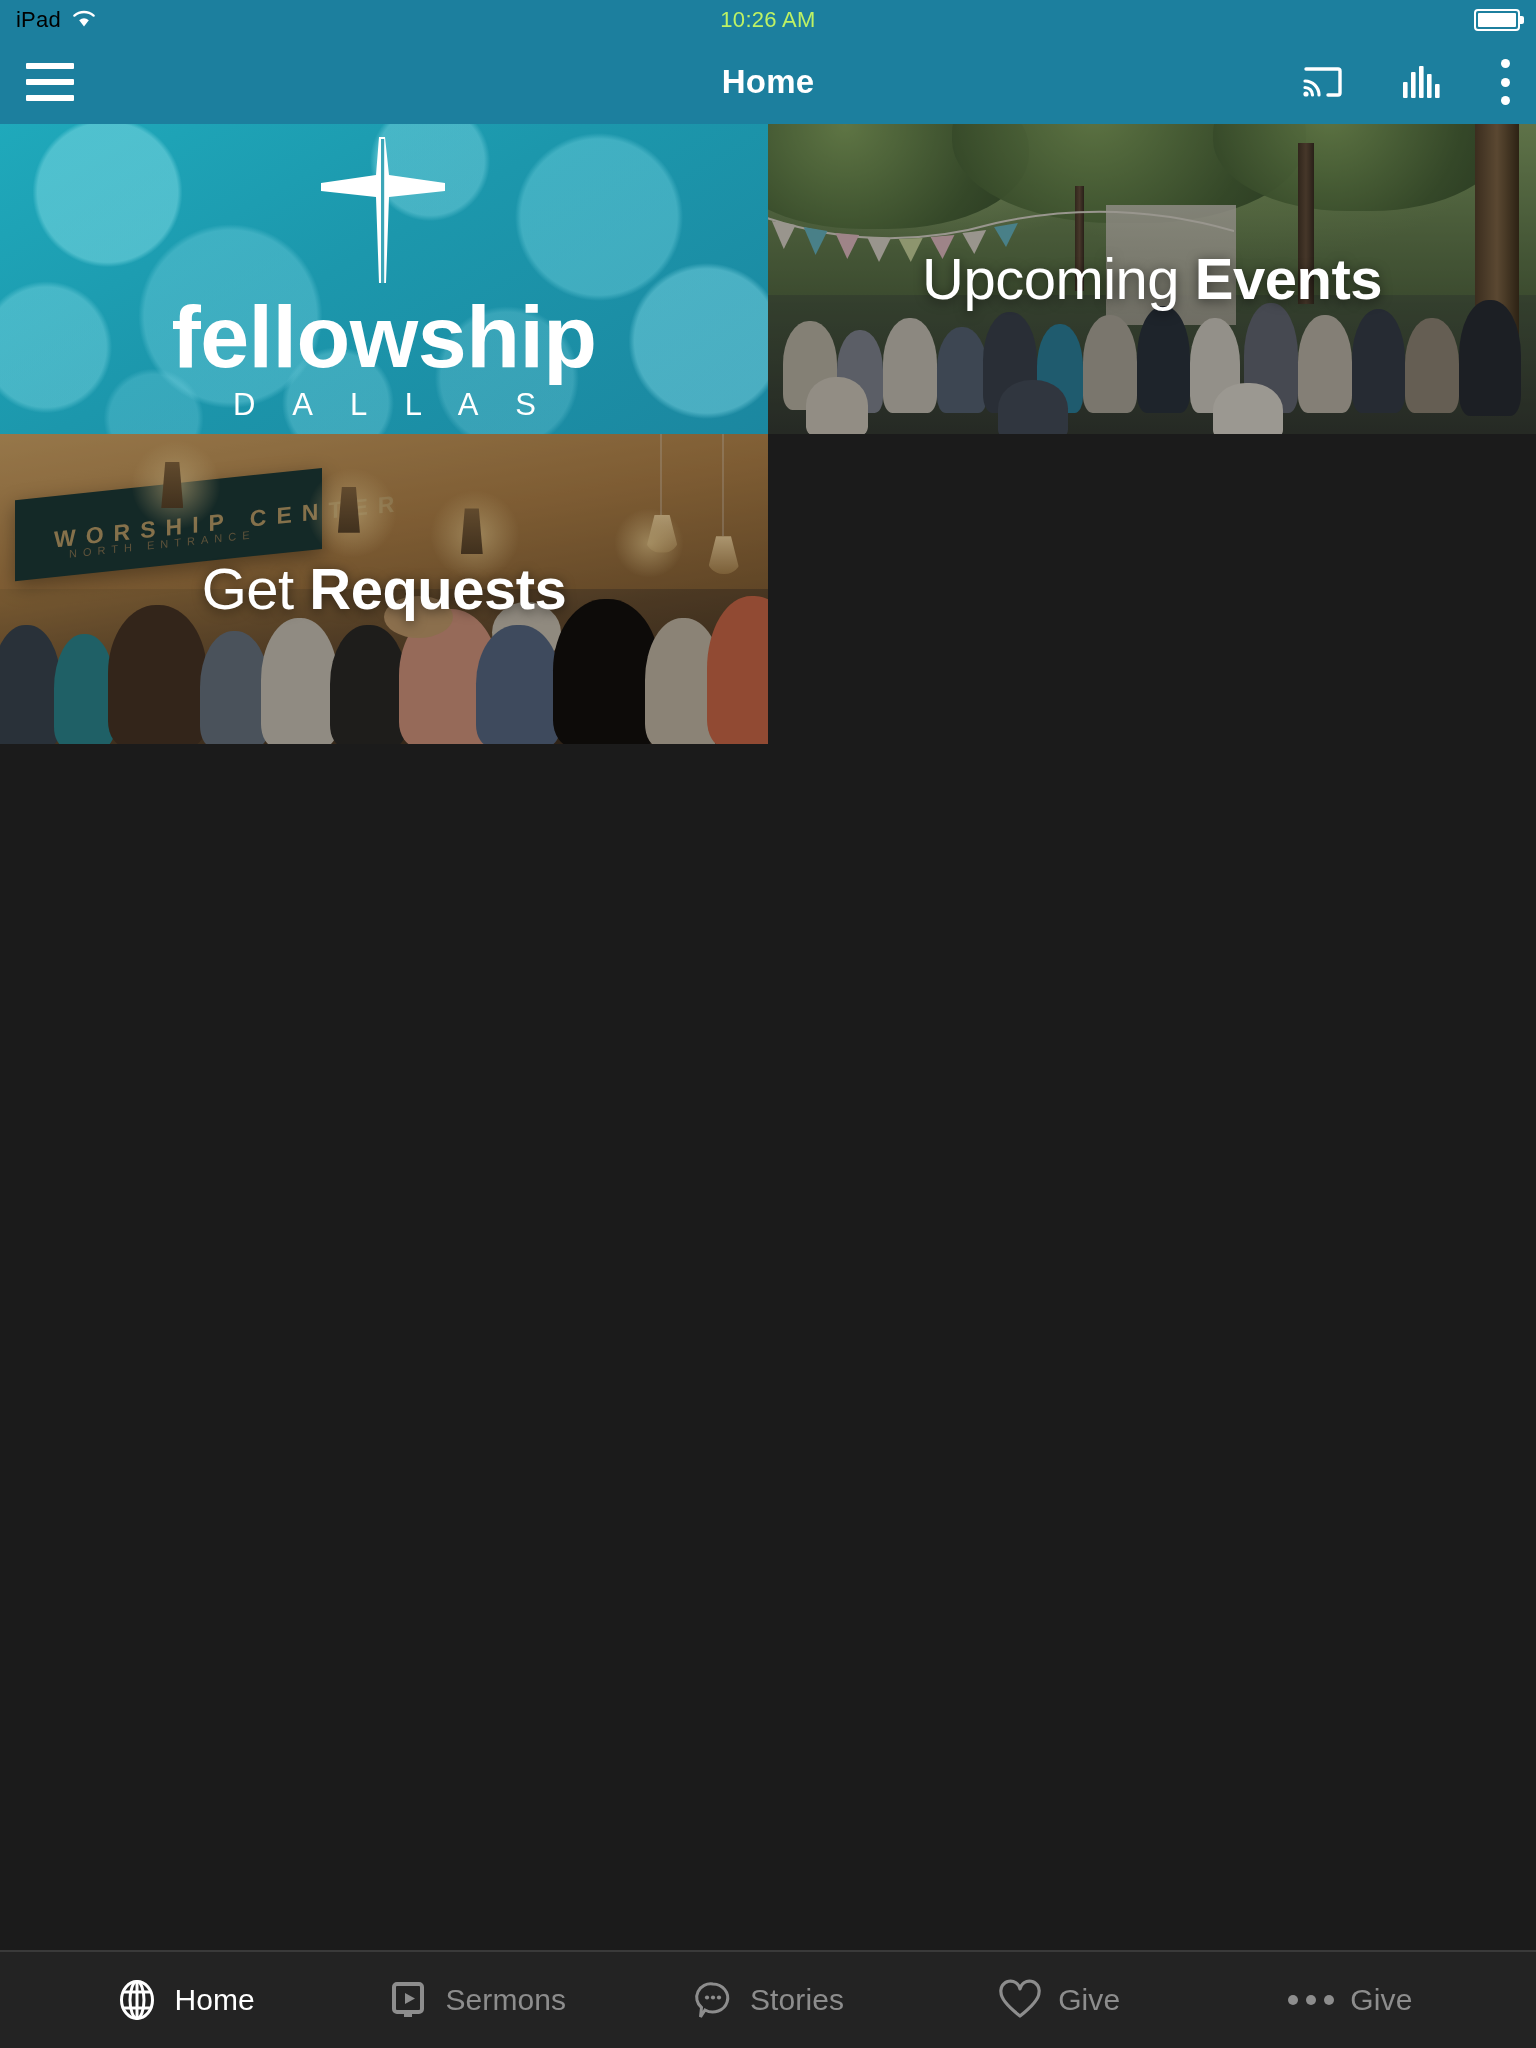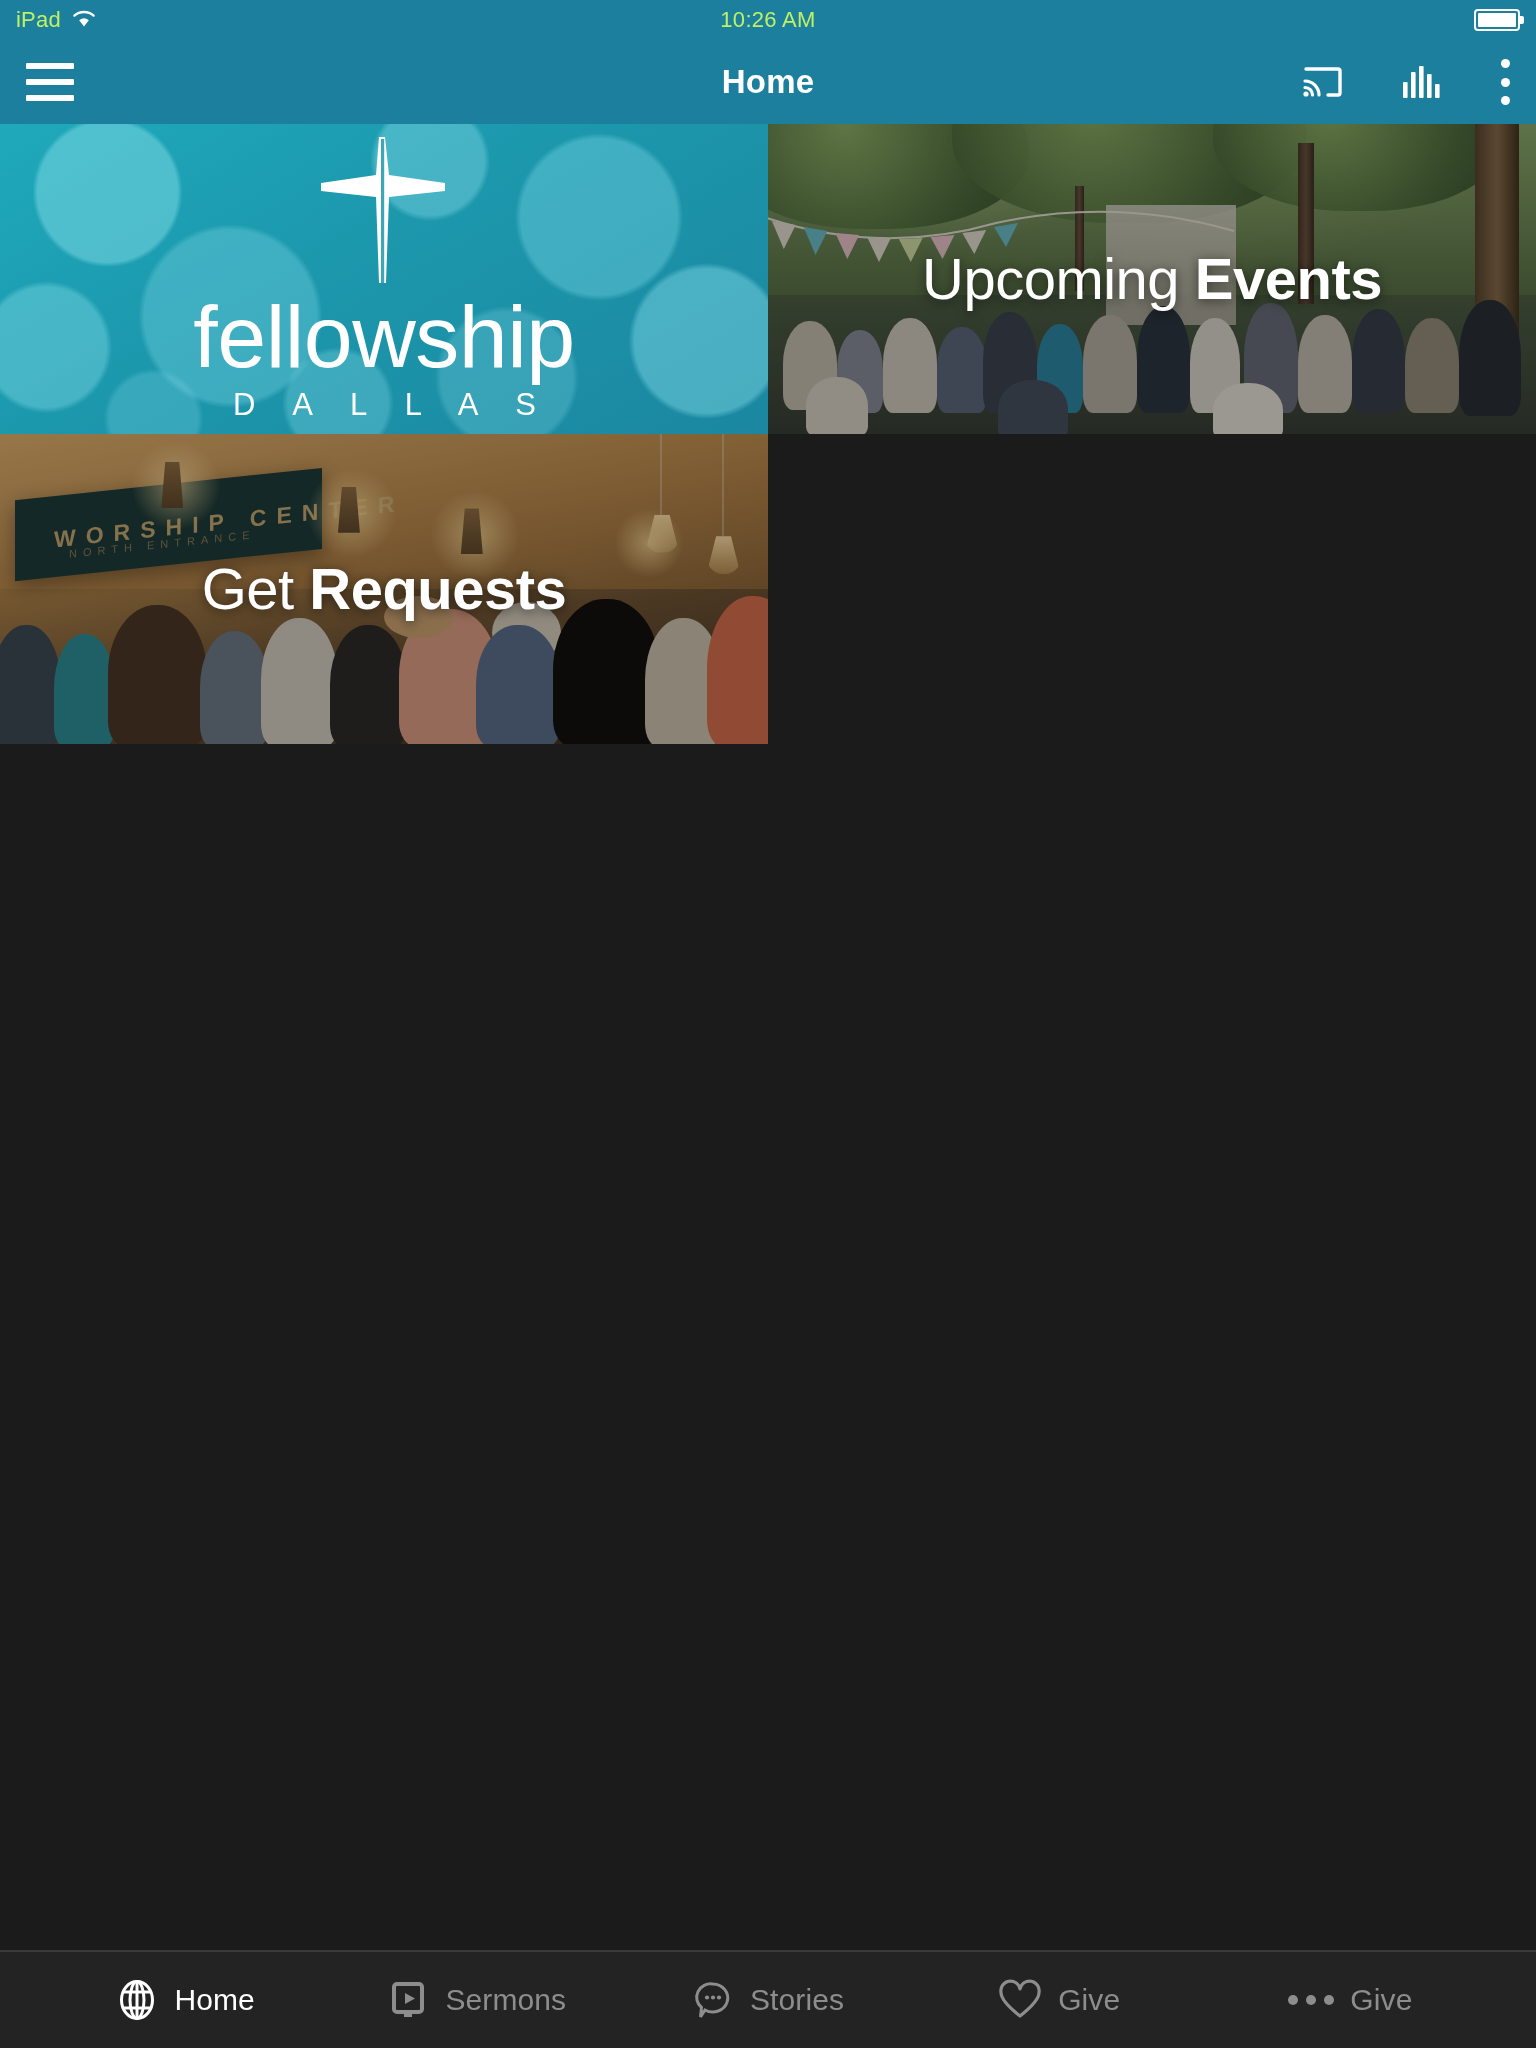--- a/index.html
+++ b/index.html
@@ -32,21 +32,21 @@
     padding: 0 16px;
     position: relative;
     flex: 0 0 40px;
   }
   .status-left {
     display: flex;
     align-items: center;
     gap: 10px;
   }
   .status-carrier {
-    color: #bef264;
+    color: #000000;
     font-size: 22px;
     letter-spacing: 0.2px;
     line-height: 1;
   }
   .wifi-icon { display: block; }
   .status-time {
     position: absolute;
     left: 0; right: 0;
     text-align: center;
     color: #bef264;
@@ -206,21 +206,21 @@
     display: flex;
     flex-direction: column;
     align-items: center;
     justify-content: center;
     gap: 4px;
   }
   .logo-cross { display: block; margin-bottom: 4px; }
   .logo-word {
     color: #ffffff;
     font-size: 88px;
-    font-weight: 400;
+    font-weight: 700;
     letter-spacing: -0.5px;
     line-height: 0.92;
   }
   .logo-sub {
     color: #ffffff;
     font-size: 31px;
     font-weight: 300;
     letter-spacing: 15px;
     padding-left: 16px;
     margin-top: 6px;

